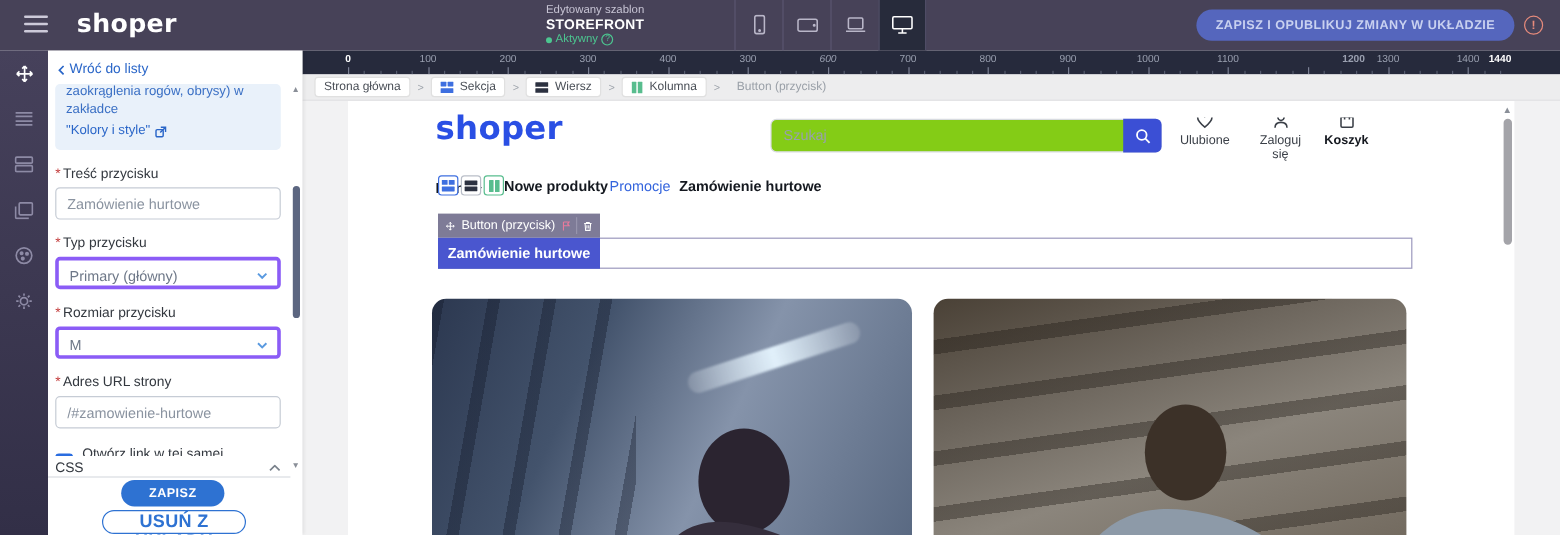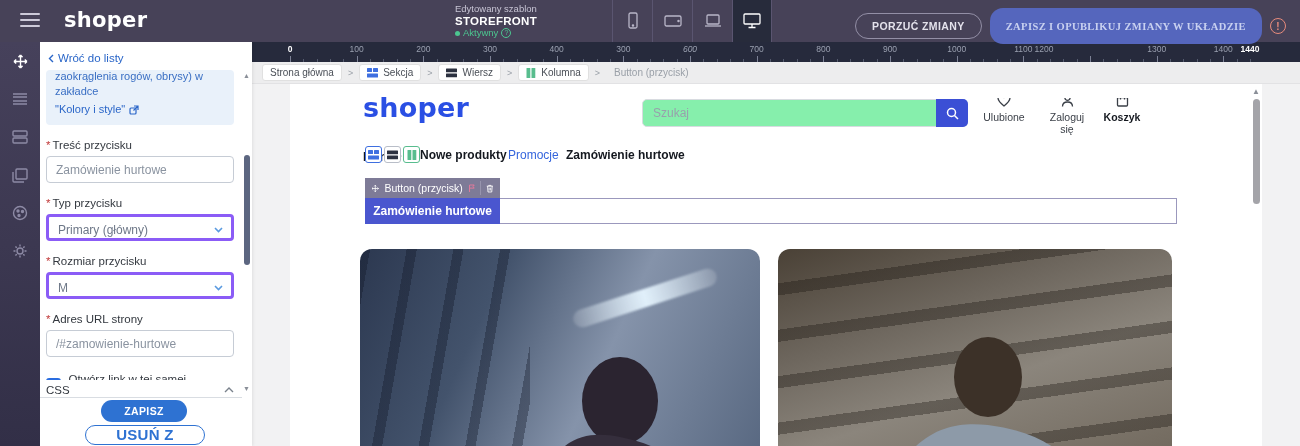--- a/index.html
+++ b/index.html
@@ -19,21 +19,21 @@
   .tpl-status .dot { width:5px; height:5px; border-radius:50%; background:#4cc690; display:inline-block; }
   .tpl-status .q { width:10px; height:10px; border:1px solid #4cc690; border-radius:50%; font-size:7px; display:inline-flex; align-items:center; justify-content:center; }
   .devices { position:absolute; left:612px; top:0; height:42px; display:flex; }
   .device { width:40px; height:42px; display:flex; align-items:center; justify-content:center; border-left:1px solid #5a5570; cursor:pointer; }
   .device:last-child { border-right:1px solid #5a5570; }
   .device.active { background:#272b3b; }
   .device svg { stroke:#b9b6c8; fill:none; stroke-width:1.3; }
   .device.active svg { stroke:#ffffff; }
   .topbar-right { position:absolute; right:14px; top:8px; display:flex; align-items:center; gap:8px; }
   .btn-discard { height:26px; padding:0 16px; border:1px solid #938fa6; border-radius:13px; background:transparent; color:#e4e2ec; font-size:10.5px; font-weight:bold; letter-spacing:.4px; cursor:pointer; }
-  .btn-publish { height:36px; padding:0 16px; border:none; border-radius:13px; background:#5566bd; color:#c9d1f0; font-size:10.5px; font-weight:bold; letter-spacing:.4px; cursor:pointer;font-family:Liberation Serif, serif; }
+  .btn-publish { height:26px; padding:0 16px; border:none; border-radius:13px; background:#5566bd; color:#c9d1f0; font-size:10.5px; font-weight:bold; letter-spacing:.4px; cursor:pointer; }
   .warn-circle { width:16px; height:16px; border:1.5px solid #e78b7c; border-radius:50%; color:#e78b7c; font-size:10px; font-weight:bold; display:flex; align-items:center; justify-content:center; }
 
   
   .rail { position:absolute; left:0; top:42px; width:40px; height:404px; background:linear-gradient(#46415b, #322f47); z-index:30; }
   .rail-btn { width:40px; height:38px; display:flex; align-items:center; justify-content:center; cursor:pointer; }
   .rail-btn svg { stroke:#8d8aa5; fill:none; stroke-width:1.4; }
   .rail-btn.active svg { stroke:#ffffff; }
 
   
   .panel { position:absolute; left:40px; top:42px; width:212px; height:404px; background:#ffffff; z-index:20; box-shadow:1px 0 3px rgba(0,0,0,.08); }
@@ -70,21 +70,21 @@
   
   .breadcrumb { position:absolute; left:252px; top:62px; width:1048px; height:22px; background:#ededee; border-bottom:1px solid #e2e2e4; display:flex; align-items:center; padding-left:10px; gap:6px; z-index:10; }
   .crumb { height:17px; background:#ffffff; border:1px solid #e0e0e0; border-radius:3px; padding:0 7px; font-size:10px; color:#4a4f57; display:flex; align-items:center; gap:5px; cursor:pointer; }
   .crumb.ghost { background:transparent; border-color:transparent; color:#9aa0a8; }
   .crumb-sep { font-size:9px; color:#9aa0a8; }
 
   
   .canvas { position:absolute; left:252px; top:84px; width:1048px; height:362px; background:#f2f2f3; overflow:hidden; }
   .page { position:absolute; left:38px; top:0; width:972px; height:362px; background:#ffffff; }
   .shop-logo { position:absolute; left:73px; top:8px; color:#2a4fe4; font-family:"DejaVu Sans", sans-serif; font-weight:bold; font-size:27px; letter-spacing:.2px; }
-  .search-wrap { position:absolute; left:352px; top:15px; width:326px; height:28px; border:1px solid #d8dbe0; border-radius:5px; background:#86efac; }
+  .search-wrap { position:absolute; left:352px; top:15px; width:326px; height:28px; border:1px solid #d8dbe0; border-radius:5px; background:#84cc16; }
   .search-input { position:absolute; left:0; top:0; width:290px; height:26px; border:none; outline:none; padding:0 10px; font-size:12px; color:#3a3f47; font-family:"Liberation Sans", sans-serif; background:transparent; }
   .search-input::placeholder { color:#98a0ac; }
   .search-btn { position:absolute; right:-1px; top:-1px; width:32px; height:28px; background:#3b4fd5; border:none; border-radius:0 5px 5px 0; cursor:pointer; display:flex; align-items:center; justify-content:center; }
   .hdr-item { position:absolute; top:14px; text-align:center; cursor:pointer; }
   .hdr-icon-clip { height:11px; overflow:hidden; display:flex; justify-content:center; }
   .hdr-icon-clip svg { margin-top:-4px; stroke:#3a3f47; fill:none; stroke-width:1.3; }
   .hdr-label { font-size:10.5px; color:#3a3f47; margin-top:2px; }
   .hdr-label.bold { font-weight:bold; color:#14181f; }
   .menu-row { position:absolute; left:73px; top:64px; height:18px; display:flex; align-items:center; font-size:12px; }
   .menu-word { color:#14181f; font-weight:bold; display:flex; align-items:center; gap:3px; cursor:pointer; }
@@ -153,21 +153,20 @@
           </svg>
       </div>
       <div class="device active">
         <svg width="18" height="16" viewBox="0 0 18 16">
             <rect x="1" y="1" width="16" height="10" rx="1"></rect>
             <path d="M9 11 v3 M5.5 14.5 h7"></path>
           </svg>
       </div>
     </div>
     <div class="topbar-right">
-      <button class="btn-discard">PORZUĆ ZMIANY</button>
       <button class="btn-publish">ZAPISZ I OPUBLIKUJ ZMIANY W UKŁADZIE</button>
       <div class="warn-circle">!</div>
     </div>
   </header>
 
   <nav class="rail">
     <div class="rail-btn active">
       <svg width="17" height="17" viewBox="0 0 17 17" stroke="#fff">
           <path d="M8.5 2 v13 M2 8.5 h13 M8.5 2 l-2 2.2 M8.5 2 l2 2.2 M8.5 15 l-2 -2.2 M8.5 15 l2 -2.2 M2 8.5 l2.2 -2 M2 8.5 l2.2 2 M15 8.5 l-2.2 -2 M15 8.5 l-2.2 2"></path>
         </svg>
@@ -350,21 +349,21 @@
       <div class="rlabel" style="left: 171.333px;">200</div>
       <div class="rlabel" style="left: 238px;">300</div>
       <div class="rlabel" style="left: 304.667px;">400</div>
       <div class="rlabel" style="left: 371.333px;">300</div>
       <div class="rlabel" style="left: 438px; font-style: italic;">600</div>
       <div class="rlabel" style="left: 504.667px;">700</div>
       <div class="rlabel" style="left: 571.333px;">800</div>
       <div class="rlabel" style="left: 638px;">900</div>
       <div class="rlabel" style="left: 704.667px;">1000</div>
       <div class="rlabel" style="left: 771.333px;">1100</div>
-      <div class="rlabel" style="left: 792px;">1200</div>
+      <div class="rlabel" style="left: 876px; font-weight: bold;">1200</div>
       <div class="rlabel" style="left: 904.667px;">1300</div>
       <div class="rlabel" style="left: 971.333px;">1400</div>
       <div class="rlabel strong" style="left: 998px;">1440</div>
     </div>
 
   <div class="breadcrumb">
     <div class="crumb">
         <span>Strona główna</span>
       </div>
     <span class="crumb-sep">&gt;</span>

